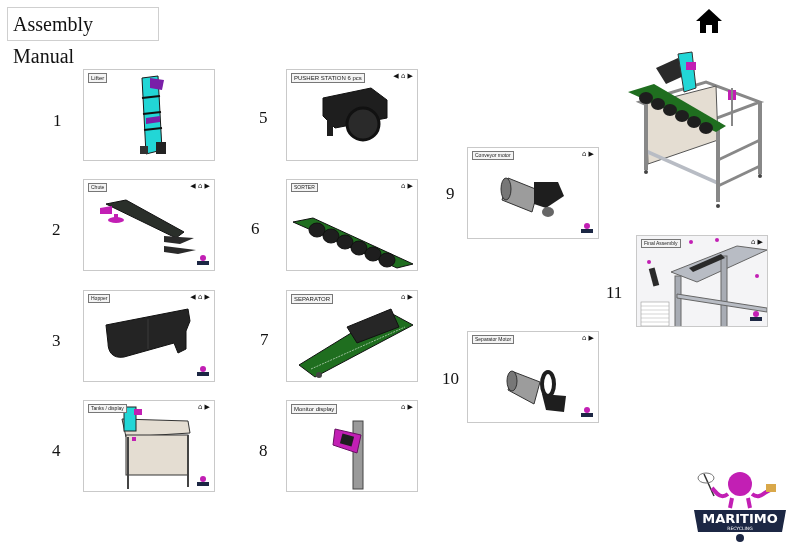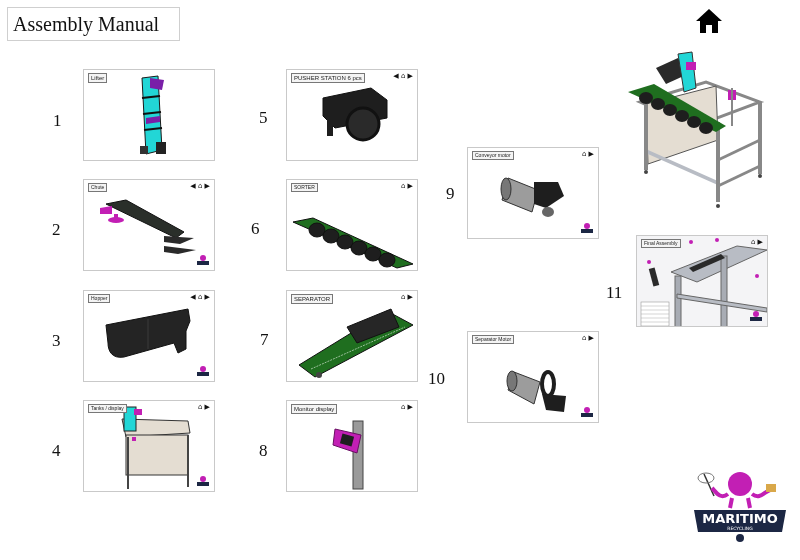--- a/index.html
+++ b/index.html
@@ -1,21 +1,21 @@
 <!DOCTYPE html>
 <html><head>
 <meta charset="utf-8">
 <style>
   html, body { margin:0; padding:0; }
   body {
     width:800px; height:560px; position:relative; overflow:hidden;
     background:#ffffff; font-family:"Liberation Serif", serif; color:#111;
   }
   .title-box {
-    position:absolute; left:7px; top:7px; width:173px; height:34px;
+    position:absolute; left:7px; top:7px; width:152px; height:34px;
     border:1px solid #cfcfcf; box-sizing:border-box;
     font-size:20px; line-height:32px; padding-left:5px; background:#fff;
   }
   .home-btn {
     position:absolute; left:695px; top:8px; width:28px; height:26px; cursor:pointer;
   }
   .step-num {
     position:absolute; font-size:17px; font-family:"Liberation Serif", serif;
   }
   .tile {
@@ -54,21 +54,21 @@
 
 <span class="step-num" style="left:53px;top:111px;">1</span>
 <span class="step-num" style="left:52px;top:220px;">2</span>
 <span class="step-num" style="left:52px;top:331px;">3</span>
 <span class="step-num" style="left:52px;top:441px;">4</span>
 <span class="step-num" style="left:259px;top:108px;">5</span>
 <span class="step-num" style="left:251px;top:219px;">6</span>
 <span class="step-num" style="left:260px;top:330px;">7</span>
 <span class="step-num" style="left:259px;top:441px;">8</span>
 <span class="step-num" style="left:446px;top:184px;">9</span>
-<span class="step-num" style="left:428px;top:369px;font-family:Liberation Serif, serif;">10</span>
+<span class="step-num" style="left:442px;top:369px;font-family:Liberation Serif, serif;">10</span>
 <span class="step-num" style="left:606px;top:271px;margin-top:12px;">11</span>
 
 <div class="tile" style="left:83px;top:69px;">
   <svg class="art" width="132" height="92">
     <polygon points="58,8 74,6 78,80 62,84" fill="#22d6d6" stroke="#1a1a1a" stroke-width="1"></polygon>
     <polygon points="66,8 80,10 78,20 66,18" fill="#7a1fa8"></polygon>
     <line x1="58" y1="28" x2="76" y2="26" stroke="#111" stroke-width="2"></line>
     <line x1="59" y1="44" x2="77" y2="42" stroke="#111" stroke-width="2"></line>
     <line x1="60" y1="60" x2="78" y2="58" stroke="#111" stroke-width="2"></line>
     <polygon points="62,48 76,46 76,52 62,54" fill="#7a1fa8"></polygon>

